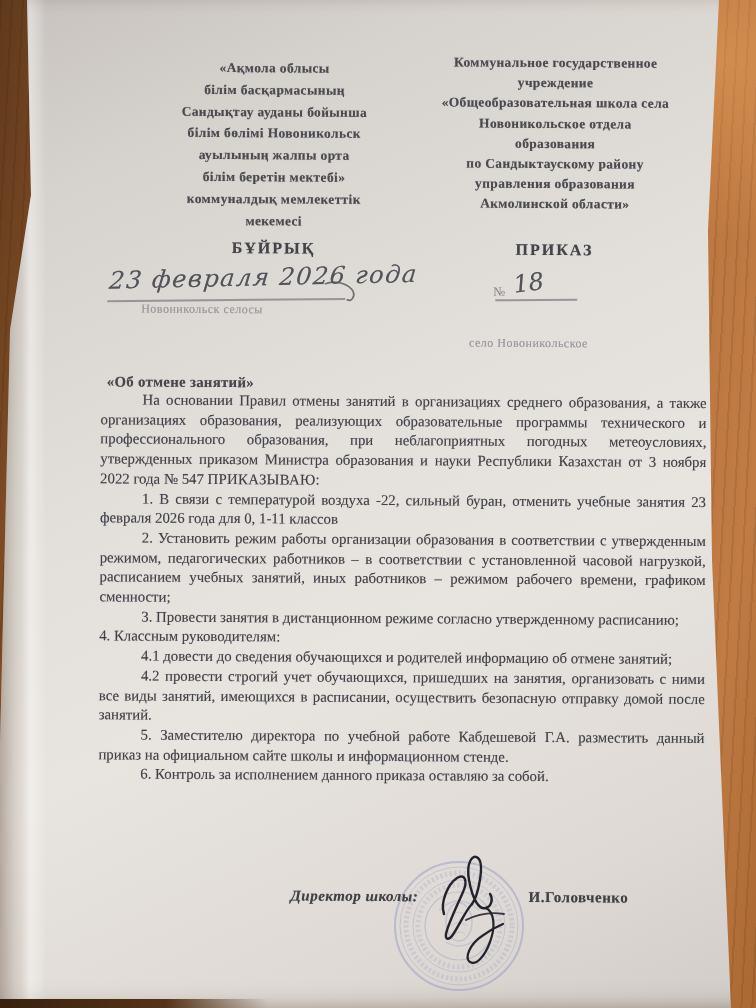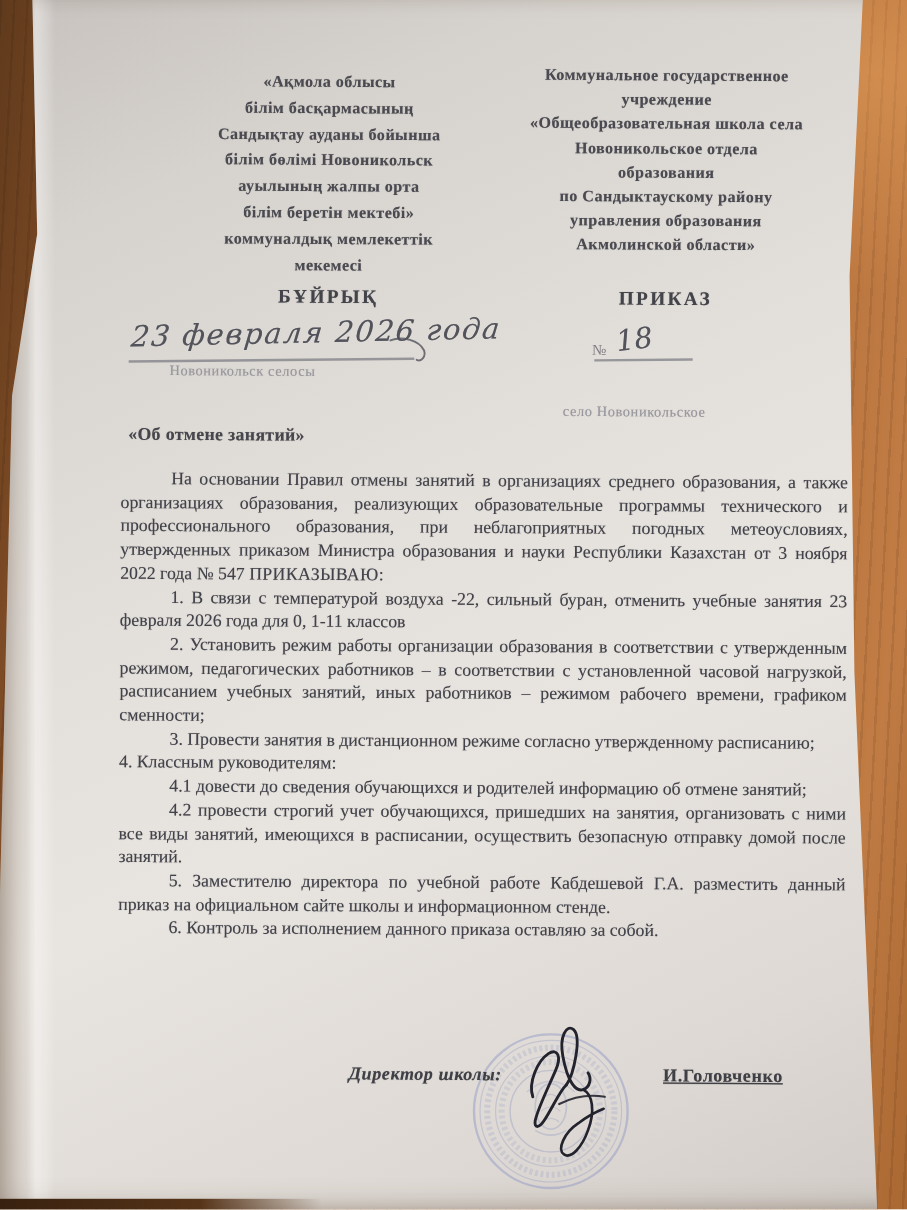--- a/index.html
+++ b/index.html
@@ -56,32 +56,32 @@
   .hand-date{position:absolute;left:108px;top:264px;font-size:24px;letter-spacing:1.5px;transform:rotate(-1.6deg) skewX(-7deg);white-space:nowrap;}
   .date-tail{position:absolute;left:322px;top:280px;width:34px;height:26px;}
   .rule{position:absolute;height:1.5px;background:#7e7e84;opacity:.75;}
   .rule-date{left:106px;top:300px;width:238px;transform:rotate(-.9deg);}
   .rule-num{left:494px;top:298px;width:82px;transform:rotate(-.8deg);}
   .place{position:absolute;font-size:12px;color:#97979d;letter-spacing:.5px;text-shadow:0 0 .6px rgba(151,151,157,.5);}
   .place-kk{left:140px;top:303px;}
   .place-ru{left:468px;top:301px;margin-top:34px;}
   .num-label{position:absolute;left:492px;top:284px;font-size:12.5px;color:#7c7c83;}
   .num-value{position:absolute;left:512px;top:268px;font-size:24px;transform:rotate(-7deg);}
-  .subject{position:absolute;left:106px;top:356px;font-weight:bold;font-size:14.8px;letter-spacing:.3px;color:#46464c;text-shadow:0 0 .7px rgba(70,70,76,.5);}
+  .subject{position:absolute;left:106px;top:375px;font-weight:bold;font-size:14.8px;letter-spacing:.3px;color:#46464c;text-shadow:0 0 .7px rgba(70,70,76,.5);}
   .body-block{
     position:absolute;left:100px;top:392px;width:606px;
     font-size:14.8px;line-height:19.7px;color:#42424a;
     text-align:justify;text-shadow:0 0 .7px rgba(66,66,74,.45);
   }
   .body-block p{margin:0;text-indent:42px;}
   .body-block p.flush{text-indent:0;}
   .directive{font-weight:normal;letter-spacing:.3px;}
   .sig-row{position:absolute;top:888px;left:0;width:756px;font-weight:bold;font-size:15px;color:#3f3f46;text-shadow:0 0 .7px rgba(63,63,70,.5);}
   .sig-label{position:absolute;left:293px;top:0;letter-spacing:.5px;font-style:italic;}
-  .sig-name{position:absolute;left:555px;top:0;letter-spacing:.5px;text-decoration:underline;}
+  .sig-name{position:absolute;left:531px;top:0;letter-spacing:.5px;}
   .stamp{position:absolute;left:388px;top:850px;width:145px;height:158px;z-index:1;opacity:.85;}
   .signature{position:absolute;left:430px;top:850px;width:100px;height:125px;z-index:3;}
 </style>
 </head>
 <body>
 
 <div class="desk"></div>
 <div class="desk-grain"></div>
 <div class="desk-sheen"></div>
 

